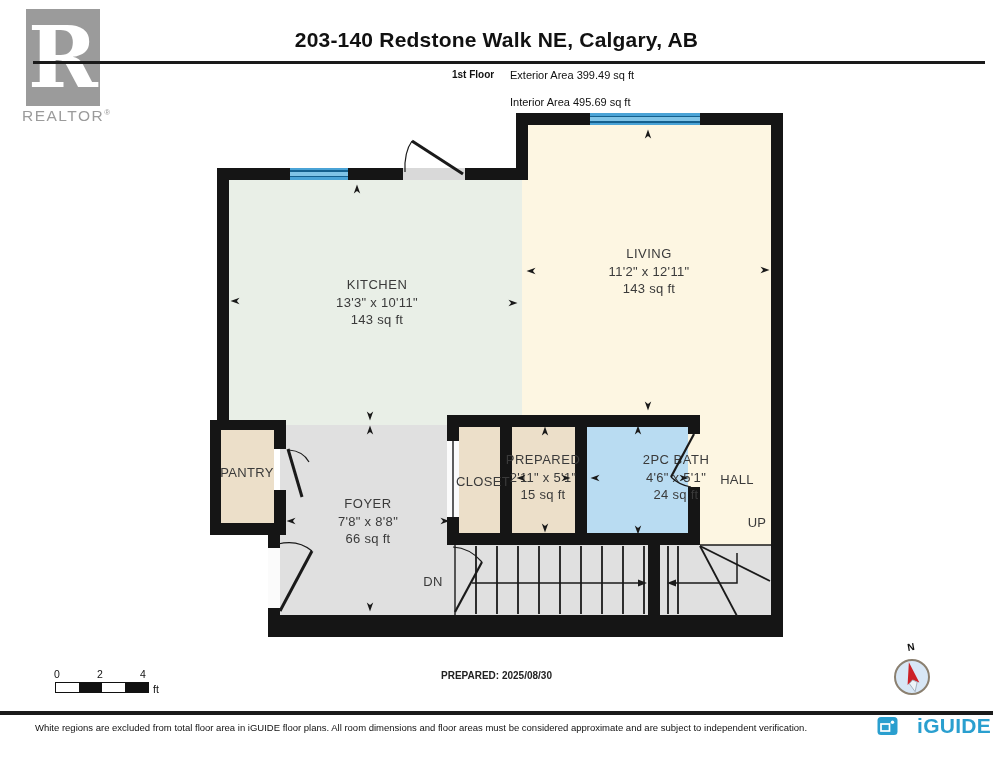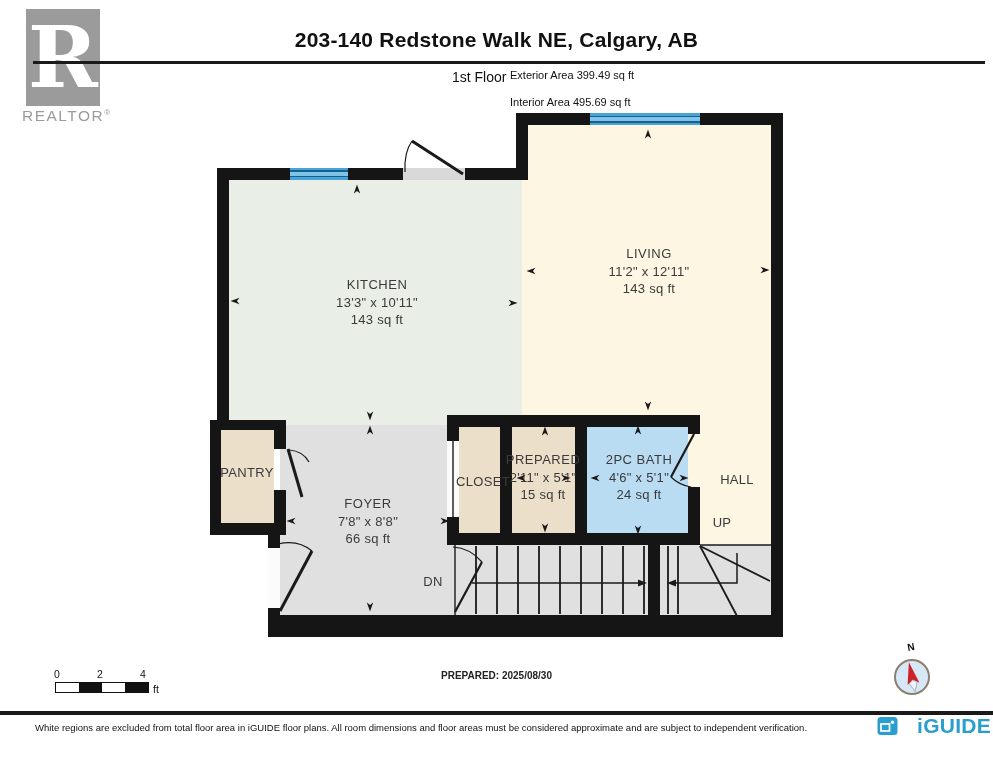--- a/index.html
+++ b/index.html
@@ -6,21 +6,21 @@
   #canvas{position:relative;width:993px;height:768px;background:#ffffff;overflow:hidden;
           font-family:"Liberation Sans",sans-serif;color:#111;}
   .abs{position:absolute;}
   
   .realtor-box{left:26px;top:9px;width:74px;height:97px;background:#9b9b9b;text-align:center;}
   .realtor-r{font-family:"DejaVu Serif",serif;font-weight:bold;font-size:84px;line-height:97px;color:#fff;}
   .realtor-word{left:22px;top:107px;font-size:15.5px;letter-spacing:1.5px;color:#9b9b9b;}
   .realtor-word sup{font-size:8px;}
   .title{left:0;top:28px;width:993px;text-align:center;font-size:21px;font-weight:bold;letter-spacing:.2px;}
   .hrule{left:33px;top:61px;width:952px;height:2.5px;background:#1a1a1a;z-index:6;}
-  .floor-label{left:452px;top:69px;font-size:14px;font-weight:normal;}
+  .floor-label{left:452px;top:69px;font-size:10px;font-weight:bold;}
   .area-line1{left:510px;top:69px;font-size:11px;}
   .area-line2{left:510px;top:96px;font-size:11px;}
   
   .room{position:absolute;}
   .fill-kitchen{background:#e9efe7;}
   .fill-cream{background:#fdf6e2;}
   .fill-gray{background:#e0e0e0;}
   .fill-tan{background:#ecdfc9;}
   .fill-bath{background:#b9dcf2;}
   .wall{position:absolute;background:#151515;}
@@ -205,27 +205,27 @@
     <span class="nm" style="display:block;">FOYER</span>
     <span style="display:block;">7'8" x 8'8"</span>
     <span style="display:block;">66 sq ft</span>
   </div>
   <div class="rlabel" style="left:483px;top:482px;">CLOSET</div>
   <div class="rlabel" style="left:543px;top:477px;">
     <span class="nm" style="display:block;">PREPARED</span>
     <span style="display:block;">2'11" x 5'1"</span>
     <span style="display:block;">15 sq ft</span>
   </div>
-  <div class="rlabel" style="left:639px;top:477px;text-align:center;">
+  <div class="rlabel" style="left:676px;top:477px;text-align:center;">
     <span class="nm" style="display:block;">2PC BATH</span>
     <span style="display:block;">4'6" x 5'1"</span>
     <span style="display:block;">24 sq ft</span>
   </div>
   <div class="rlabel" style="left:737px;top:480px;">HALL</div>
-  <div class="rlabel" style="left:706px;top:523px;padding-left:32px;">UP</div>
+  <div class="rlabel" style="left:741px;top:523px;padding-left:32px;">UP</div>
   <div class="rlabel" style="left:433px;top:582px;">DN</div>
 
   <div class="sb-num" style="left:54px;top:668px;">0</div>
   <div class="sb-num" style="left:97px;top:668px;">2</div>
   <div class="sb-num" style="left:140px;top:668px;">4</div>
   <div class="sb-bar">
     <div class="sb-seg sb-w"></div>
       <div class="sb-seg sb-b"></div>
     <div class="sb-seg sb-w"></div>
       <div class="sb-seg sb-b"></div>

